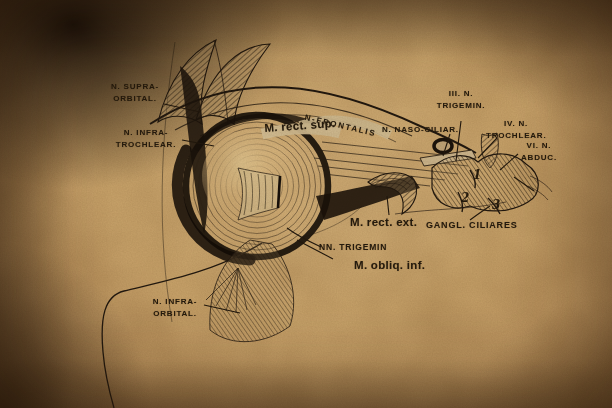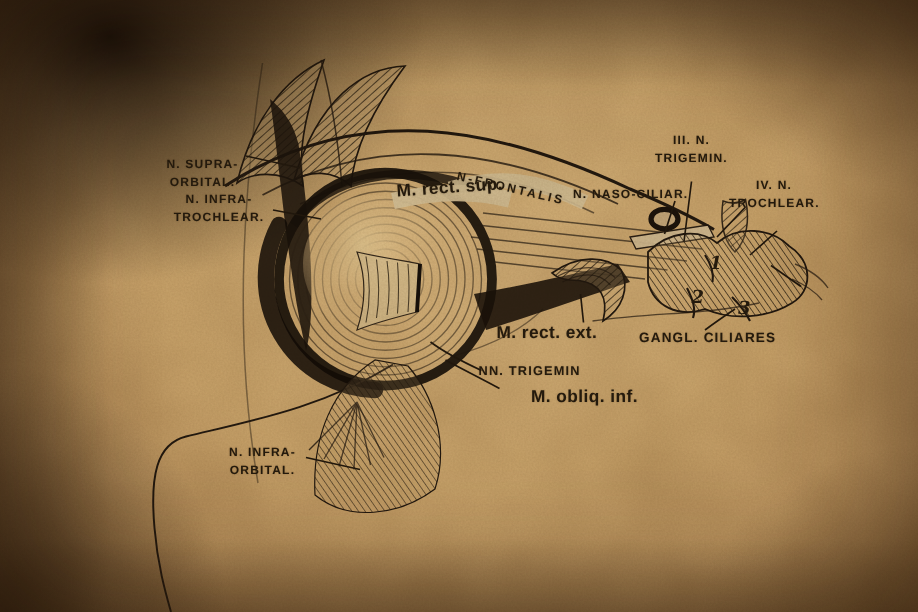--- a/index.html
+++ b/index.html
@@ -147,40 +147,44 @@
       <feColorMatrix type="matrix" values="0 0 0 0 0.25  0 0 0 0 0.16  0 0 0 0 0.07  0.55 0 0 0 0"></feColorMatrix>
       </filter>
     <filter id="grain">
         <feTurbulence type="fractalNoise" baseFrequency="0.8" numOctaves="2" seed="3"></feTurbulence>
       <feColorMatrix type="matrix" values="0 0 0 0 0.2  0 0 0 0 0.13  0 0 0 0 0.05  0.4 0 0 0 0"></feColorMatrix>
       </filter>
     <rect width="612" height="408" filter="url(#blotch)" opacity="0.5"></rect>
     <rect width="612" height="408" filter="url(#grain)" opacity="0.35"></rect>
   </svg>
 
-  <div class="lbl caps ctr" style="left:106px;top:104px;width:58px;">
+  <div class="lbl caps ctr" style="left:106px;top:81px;width:58px;">
     <div>N. SUPRA-</div>
     <div>ORBITAL.</div>
   </div>
   <div class="lbl caps ctr" style="left:112px;top:127px;width:68px;">
     <div>N. INFRA-</div>
     <div>TROCHLEAR.</div>
   </div>
   <div class="lbl big" style="left:264px;top:122px;transform:rotate(-4deg);transform-origin:left top;">M. rect. sup.</div>
   <div class="lbl caps" style="left:306px;top:112px;letter-spacing:1.8px;transform:rotate(13deg);transform-origin:left top;">N-FRONTALIS</div>
   <div class="lbl caps" style="left:382px;top:124px;">N. NASO-CILIAR.</div>
   <div class="lbl caps ctr" style="left:430px;top:88px;width:62px;">
     <div>III. N.</div>
     <div>TRIGEMIN.</div>
   </div>
   <div class="lbl caps ctr" style="left:486px;top:118px;width:60px;">
     <div>IV. N.</div>
     <div>TROCHLEAR.</div>
   </div>
-  <div class="lbl big" style="left:331px;top:216px;">M. rect. ext.</div>
+  <div class="lbl caps ctr" style="left:516px;top:140px;width:46px;">
+    <div>VI. N.</div>
+    <div>ABDUC.</div>
+  </div>
+  <div class="lbl big" style="left:350px;top:216px;">M. rect. ext.</div>
   <div class="lbl caps" style="left:426px;top:220px;font-size:9px;">GANGL. CILIARES</div>
   <div class="lbl caps" style="left:319px;top:242px;font-size:8.5px;">NN. TRIGEMIN</div>
   <div class="lbl big" style="left:308px;top:259px;margin-left:46px;">M. obliq. inf.</div>
   <div class="lbl caps ctr" style="left:144px;top:296px;width:62px;">
     <div>N. INFRA-</div>
     <div>ORBITAL.</div>
   </div>
   <div class="num" style="left:473px;top:168px;">1</div>
   <div class="num" style="left:461px;top:191px;">2</div>
   <div class="num" style="left:492px;top:198px;">3</div>

